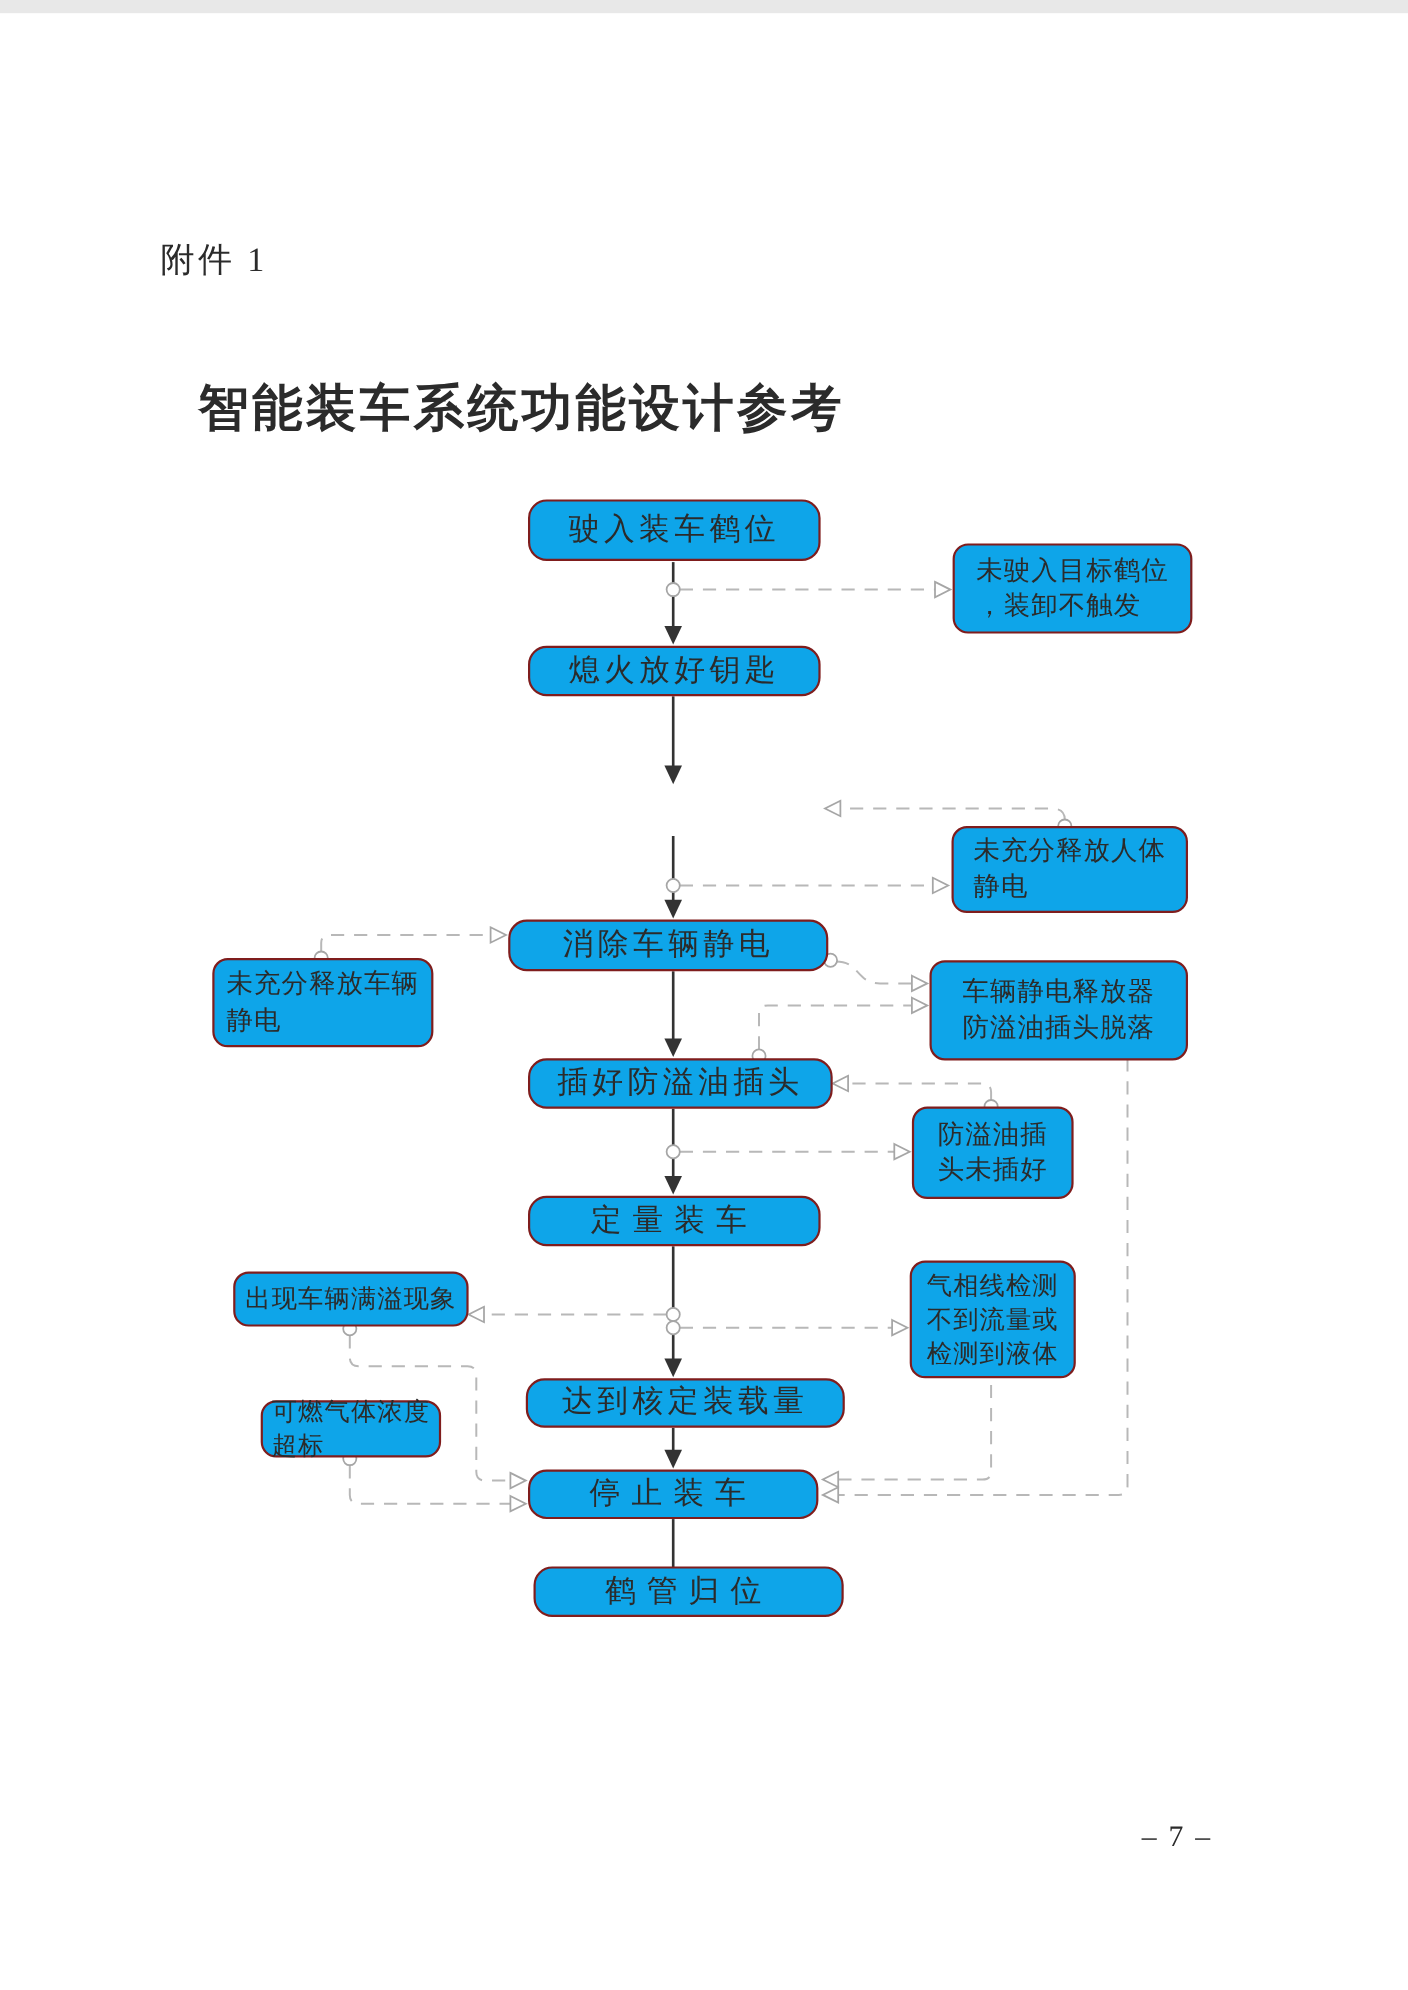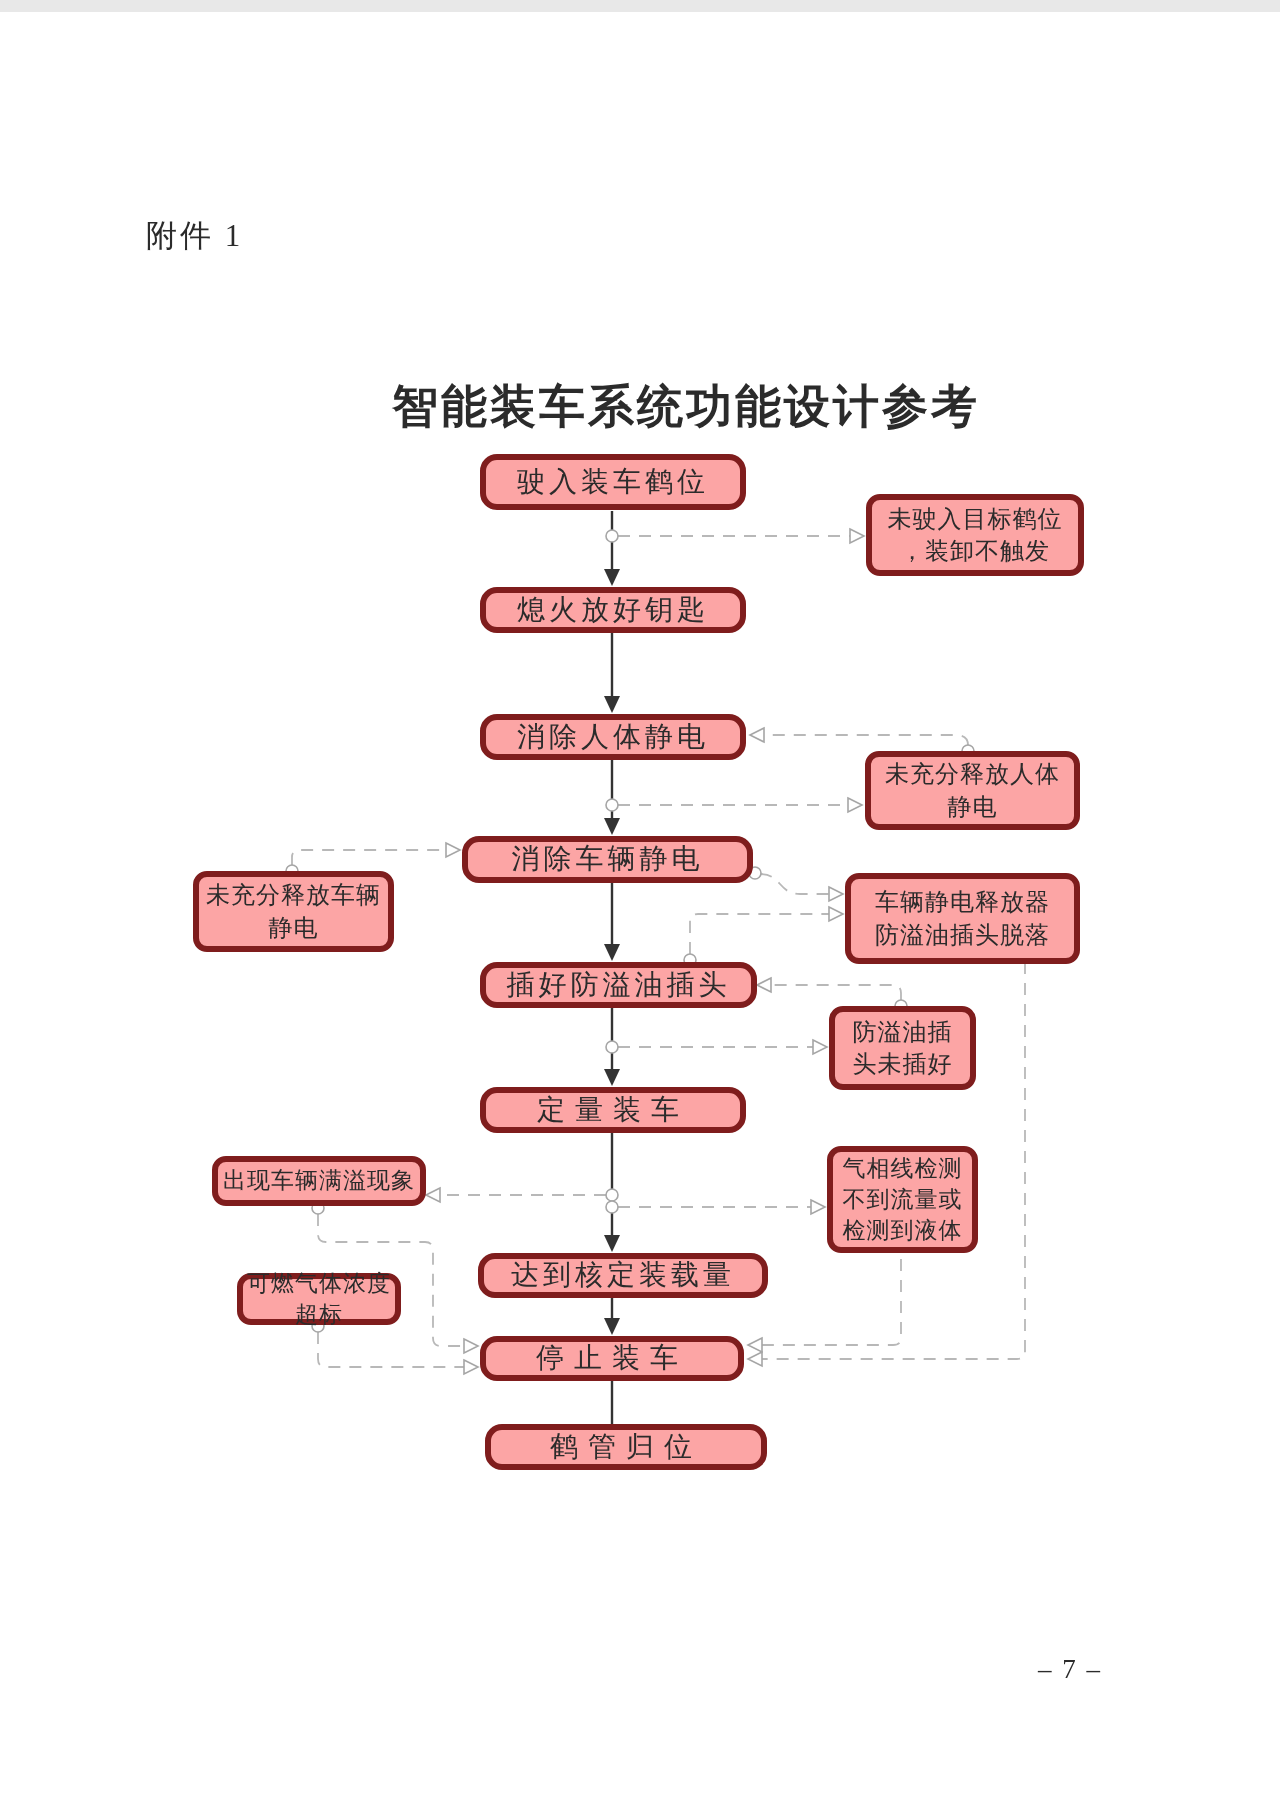--- a/index.html
+++ b/index.html
@@ -10,35 +10,35 @@
     background:#ffffff;
     font-family:"Liberation Serif", serif;
     color:#2b2b2b;
     overflow:hidden;
   }
   .attachment{
     position:absolute;left:146px;top:203px;
     font-size:31px;letter-spacing:3px;
   }
   .title{
-    position:absolute;left:180px;top:364px;width:800px;
-    text-align:right;font-size:46px;font-weight:bold;letter-spacing:3px;
+    position:absolute;left:180px;top:328px;width:800px;
+    text-align:left;font-size:46px;font-weight:bold;letter-spacing:3px;
   }
   .page-number{
     position:absolute;left:1038px;top:1642px;
     font-size:27px;letter-spacing:2px;
   }
   svg.connectors{position:absolute;left:0;top:0;width:1280px;height:1809px;}
   .box{
     position:absolute;
     box-sizing:border-box;
-    background:#fca5a5;
-    border:6px solid #7f1d1d;
+    background:#0ea5e9;
+    border:2px solid #7f1d1d;
     display:flex;align-items:center;justify-content:center;
-    text-align:center;
+    text-align:left;
     white-space:pre-line;
     line-height:1.3;
   }
   .step{
     border-radius:17px;
     font-size:28px;letter-spacing:4px;
   }
   .step.wide{letter-spacing:10px;}
   .cond{
     border-radius:14px;
@@ -126,21 +126,20 @@
       <circle cx="318" cy="1314" r="6"></circle>
     </g>
   </svg>
 
   <div class="attachment">附件 1</div>
   <div class="title">智能装车系统功能设计参考</div>
   <div class="page-number">– 7 –</div>
 
   <div class="box step" style="left:480px;top:442px;width:266px;height:56px">驶入装车鹤位</div>
   <div class="box step" style="left:480px;top:575px;width:266px;height:46px">熄火放好钥匙</div>
-  <div class="box step" style="left:480px;top:702px;width:266px;height:46px">消除人体静电</div>
   <div class="box step" style="left:462px;top:824px;width:291px;height:47px">消除车辆静电</div>
   <div class="box step wide" style="left:480px;top:1075px;width:266px;height:46px">定量装车</div>
   <div class="box step" style="left:480px;top:950px;width:277px;height:46px">插好防溢油插头</div>
   <div class="box step" style="left:478px;top:1241px;width:290px;height:45px">达到核定装载量</div>
   <div class="box step wide" style="left:480px;top:1324px;width:264px;height:45px">停止装车</div>
   <div class="box step wide" style="left:485px;top:1412px;width:282px;height:46px">鹤管归位</div>
 
   <div class="box cond" style="left:866px;top:482px;width:218px;height:82px">未驶入目标鹤位
 ，装卸不触发</div>
   <div class="box cond" style="left:865px;top:739px;width:215px;height:79px">未充分释放人体

